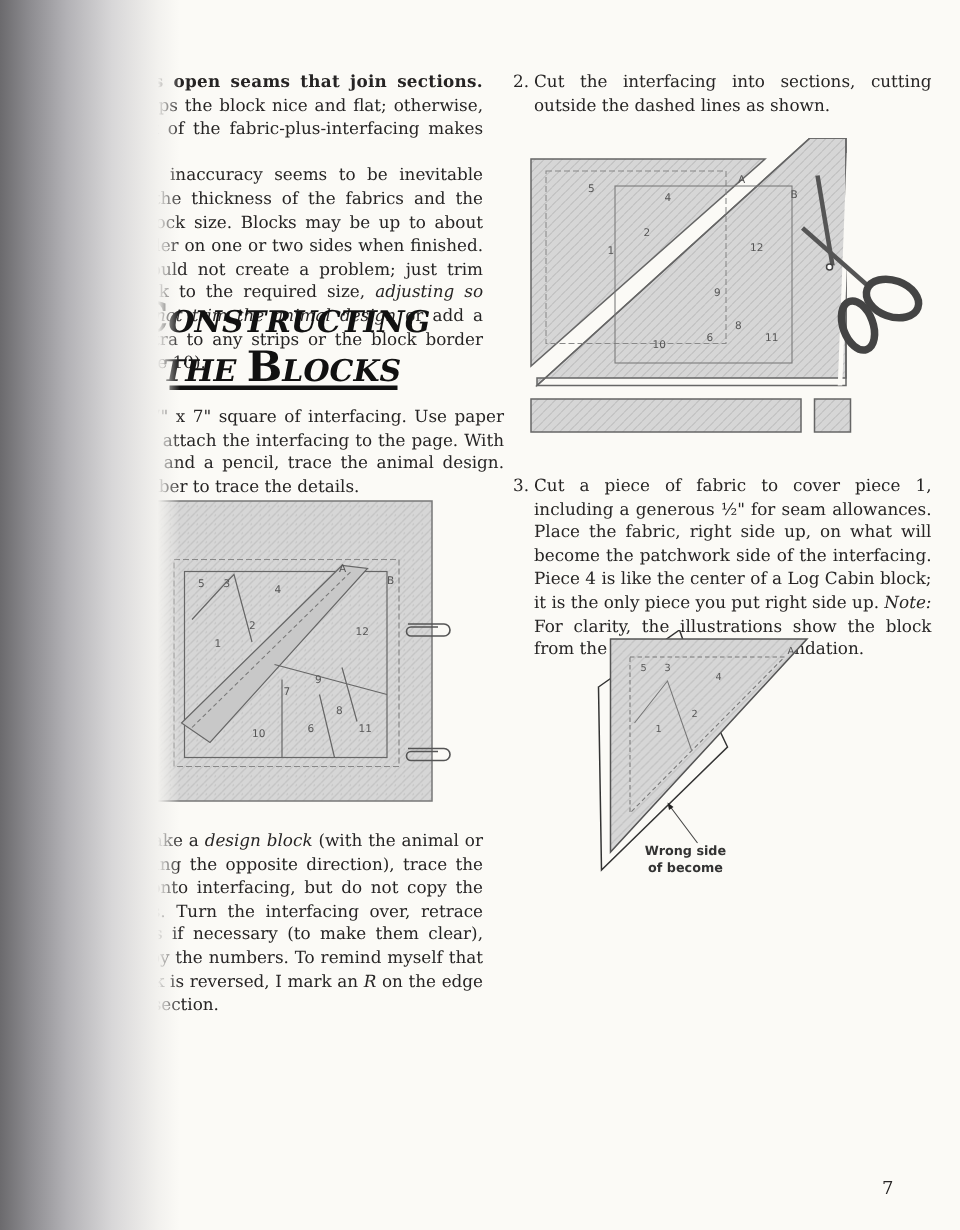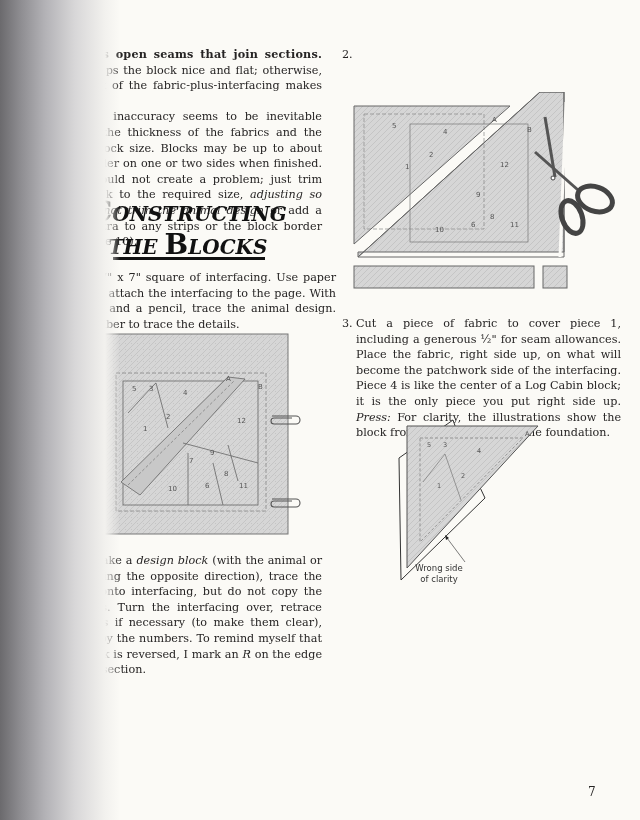--- a/index.html
+++ b/index.html
@@ -91,20 +91,21 @@
       <path d="M184 166 h24 a4 4 0 0 1 0 8 h-22 a3 3 0 0 1 0 -6 h18"></path>
     </g>
   </svg>
 
   <div class="p indent" style="position:absolute;left:57px;top:553px;width:265px;">
     <span>To make a </span><i>design block</i><span> (with the animal or bird facing the opposite direction), trace the design onto interfacing, but do not copy the numbers. Turn the interfacing over, retrace the lines if necessary (to make them clear), then copy the numbers. To remind myself that the block is reversed, I mark an </span><i>R</i><span> on the edge of each section.</span>
   </div>
 
   <div class="p list-item" style="position:absolute;left:342px;top:47px;width:265px;">
     <span class="list-num">2.</span>
+    <span>Cut the interfacing into sections, cutting outside the dashed lines as shown.</span>
   </div>
 
   <svg class="fig" style="left:350px;top:92px;" width="290" height="200" viewBox="0 0 290 200">
     <defs>
       <pattern id="tex2" width="6" height="6" patternUnits="userSpaceOnUse">
         <rect width="6" height="6" fill="#d6d6d6"></rect>
         <path d="M0 3 L3 0 M3 6 L6 3" stroke="#bdbdbd" stroke-width="0.7"></path>
       </pattern>
     </defs>
     <polygon points="4,14 160,14 4,152" fill="url(#tex2)" stroke="#666" stroke-width="1"></polygon>
@@ -133,21 +134,21 @@
       <path d="M195 25 L205 85" stroke="#555" stroke-width="3" fill="none"></path>
       <path d="M185 60 L228 98" stroke="#555" stroke-width="3" fill="none"></path>
       <ellipse cx="245" cy="107" rx="18" ry="12" fill="none" stroke="#444" stroke-width="5" transform="rotate(20 245 107)"></ellipse>
       <ellipse cx="222" cy="125" rx="10" ry="17" fill="none" stroke="#444" stroke-width="5" transform="rotate(-20 222 125)"></ellipse>
       <circle cx="203" cy="86" r="2" fill="#fff" stroke="#444"></circle>
     </g>
   </svg>
 
   <div class="p list-item" style="position:absolute;left:342px;top:316px;width:265px;">
     <span class="list-num">3.</span>
-    <span>Cut a piece of fabric to cover piece 1, including a generous ½" for seam allowances. Place the fabric, right side up, on what will become the patchwork side of the interfacing. Piece 4 is like the center of a Log Cabin block; it is the only piece you put right side up. </span><i>Press:</i><span> For clarity, the illustrations show the block from the traced side of the foundation.</span>
+    <span>Cut a piece of fabric to cover piece 1, including a generous ½" for seam allowances. Place the fabric, right side up, on what will become the patchwork side of the interfacing. Piece 4 is like the center of a Log Cabin block; it is the only piece you put right side up. </span><i>Note:</i><span> For clarity, the illustrations show the block from the traced side of the foundation.</span>
   </div>
 
   <svg class="fig" style="left:385px;top:420px;" width="160" height="170" viewBox="0 0 160 170">
     <defs>
       <pattern id="tex3" width="6" height="6" patternUnits="userSpaceOnUse">
         <rect width="6" height="6" fill="#d6d6d6"></rect>
         <path d="M0 3 L3 0 M3 6 L6 3" stroke="#bdbdbd" stroke-width="0.7"></path>
       </pattern>
     </defs>
     <polygon points="14,38 68,0 82,40 100,78 16,160" fill="#fbfaf6" stroke="#333" stroke-width="1"></polygon>
@@ -158,19 +159,19 @@
       <text x="52" y="68">1</text>
       <text x="76" y="58">2</text>
       <text x="58" y="27">3</text>
       <text x="92" y="33">4</text>
       <text x="42" y="27">5</text>
       <text x="140" y="16">A</text>
     </g>
     <line x1="62" y1="118" x2="80" y2="142" stroke="#444" stroke-width="0.7"></line>
     <polygon points="60,115 64,118 61,120" fill="#222"></polygon>
   </svg>
-  <div class="caption" style="left:409px;top:563px;width:60px;">
+  <div class="caption" style="left:427px;top:563px;width:60px;font-weight:bold;">
     <div>Wrong side</div>
-    <div>of clarity</div>
+    <div>of become</div>
   </div>
 
   <div class="pageno">7</div>
 </div>
 
 </body></html>

